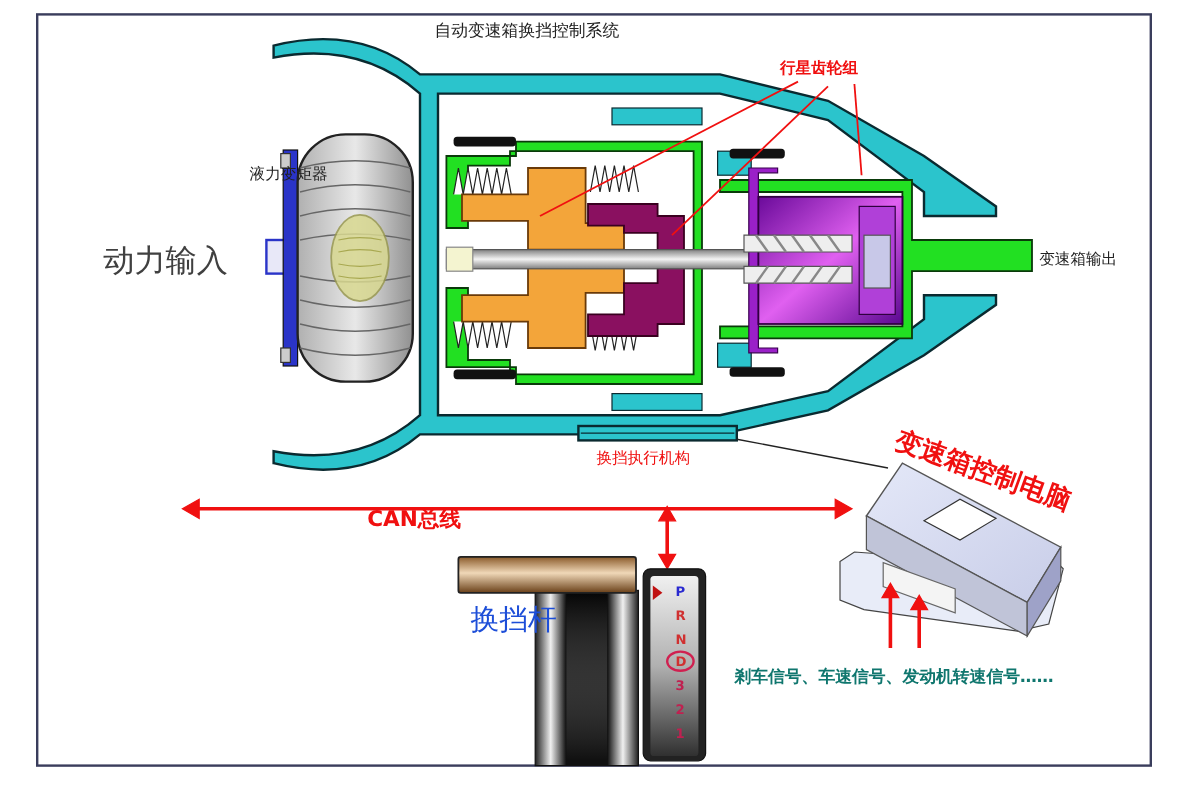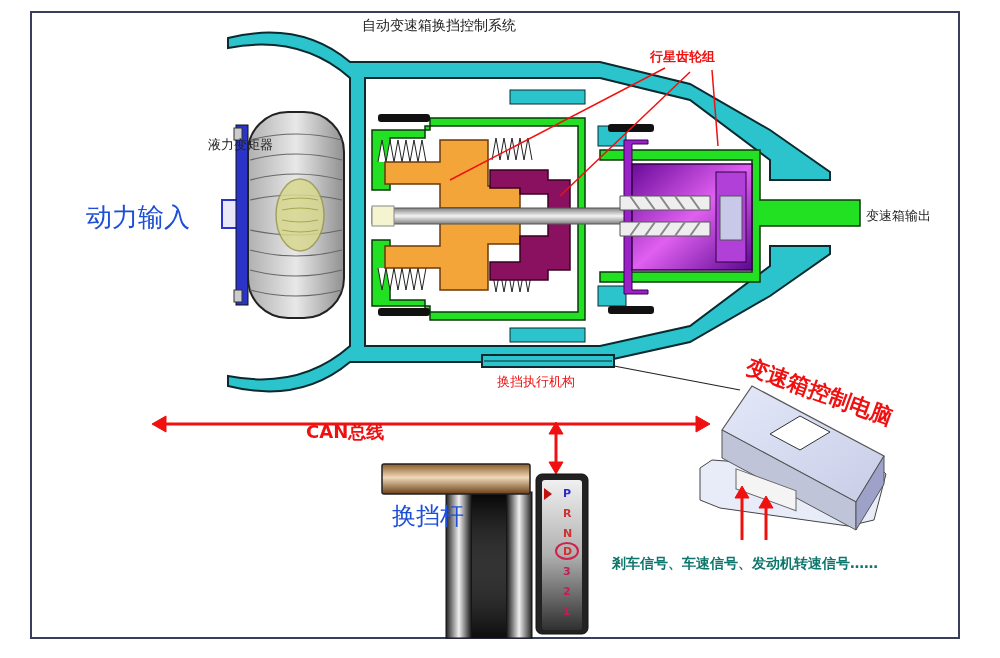--- a/index.html
+++ b/index.html
@@ -4,21 +4,21 @@
 <style>
   html, body { margin: 0; padding: 0; background: #ffffff; }
   body { width: 1000px; height: 658px; position: relative; overflow: hidden;
          font-family: "DejaVu Sans", "Liberation Sans", sans-serif; }
   .frame { position: absolute; left: 30px; top: 11px; width: 930px; height: 628px;
            border: 2px solid #3a3d5c; box-sizing: border-box; background: #fff; }
   svg.diagram { position: absolute; left: 0; top: 0; }
   .lbl { position: absolute; white-space: nowrap; color: #222; }
   .title { left: 362px; top: 17px; font-size: 14px; }
   .tc-label { left: 208px; top: 92px; font-size: 13px; margin-top: 44px; }
-  .power-in { left: 86px; top: 200px; font-size: 26px; color: #1d4ed8; }
+  .power-in { left: 86px; top: 200px; font-size: 26px; color: #404040; }
   .out-label { left: 866px; top: 207px; font-size: 13px; }
   .red { color: #f01010; }
   .planet-label { left: 650px; top: 48px; font-size: 13px; font-weight: bold; }
   .actuator-label { left: 497px; top: 373px; font-size: 13px; font-weight: normal; }
   .can-label { left: 306px; top: 420px; font-size: 18px; font-weight: bold; text-align: right; }
   .tcu-label { left: 752px; top: 352px; font-size: 22px; font-weight: bold;
                transform: rotate(20deg); transform-origin: left top; }
   .signals-label { left: 612px; top: 555px; font-size: 14px; font-weight: bold; color: #0f766e; }
   .lever-label { left: 392px; top: 500px; font-size: 24px; line-height: 32px; color: #1d4ed8;
                  width: 30px; text-align: center; }

